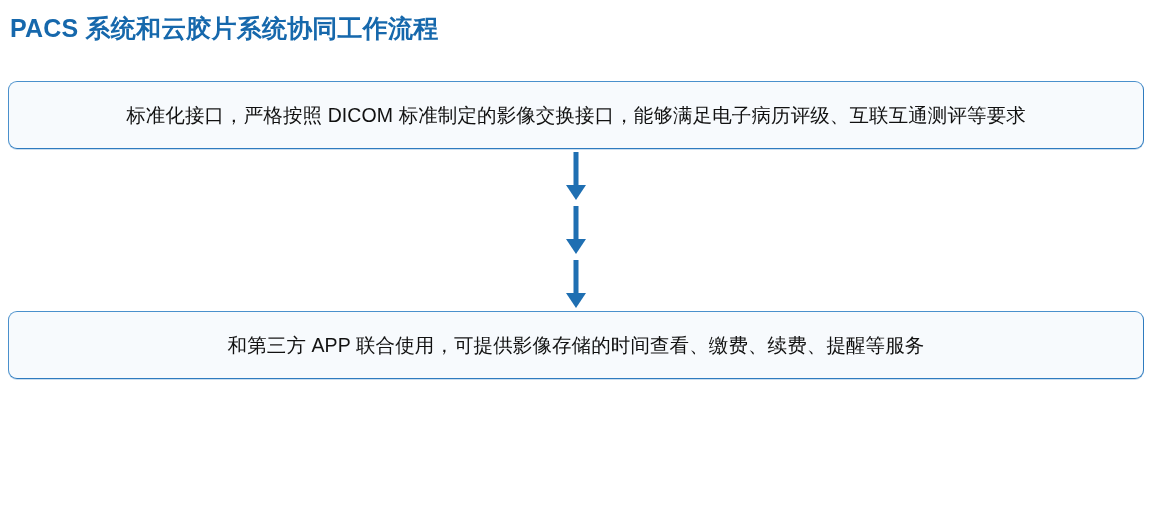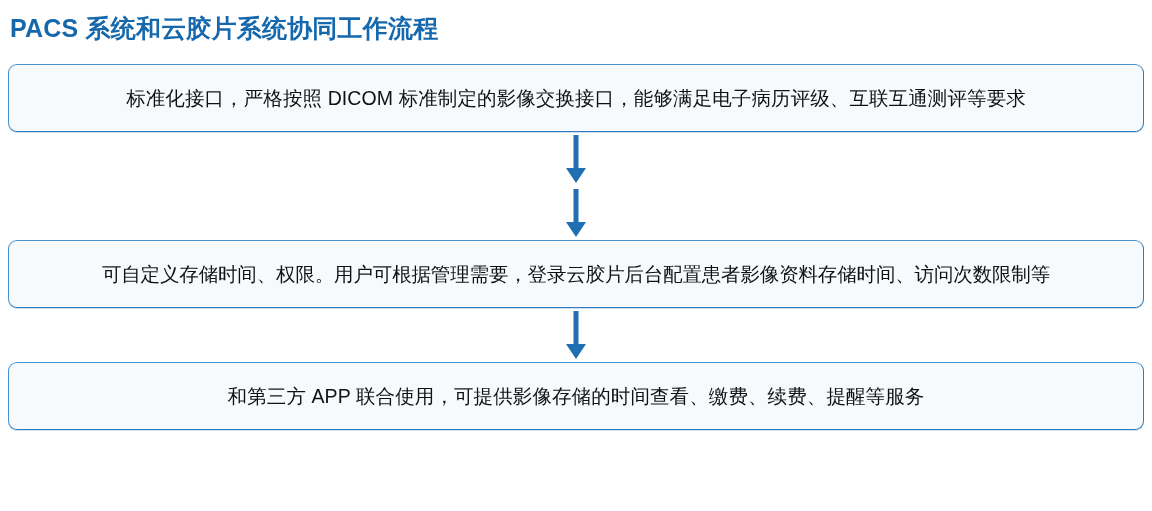--- a/index.html
+++ b/index.html
@@ -30,21 +30,21 @@
     font-weight: bold;
     color: #1668AC;
     letter-spacing: 0.2px;
     white-space: nowrap;
     line-height: 1.2;
   }
 
   .flow {
     position: absolute;
     left: 8px;
-    top: 64px;
+    top: 81px;
     width: 1136px;
   }
 
   .flow-box {
     position: relative;
     box-sizing: border-box;
     width: 1136px;
     height: 68px;
     background: #F7FAFD;
     border: 1px solid #4A90CC;
@@ -131,23 +131,20 @@
     </div>
 
 
     <div class="connector">
       <div class="arrow">
         <div class="arrow-shaft"></div>
         <div class="arrow-head"></div>
       </div>
     </div>
 
-    <div class="flow-box tight">
-      <div class="flow-box-text">可自定义存储时间、权限。用户可根据管理需要，登录云胶片后台配置患者影像资料存储时间、访问次数限制等</div>
-    </div>
 
     <div class="connector">
       <div class="arrow">
         <div class="arrow-shaft"></div>
         <div class="arrow-head"></div>
       </div>
     </div>
 
     <div class="flow-box">
       <div class="flow-box-text">和第三方 APP 联合使用，可提供影像存储的时间查看、缴费、续费、提醒等服务</div>

